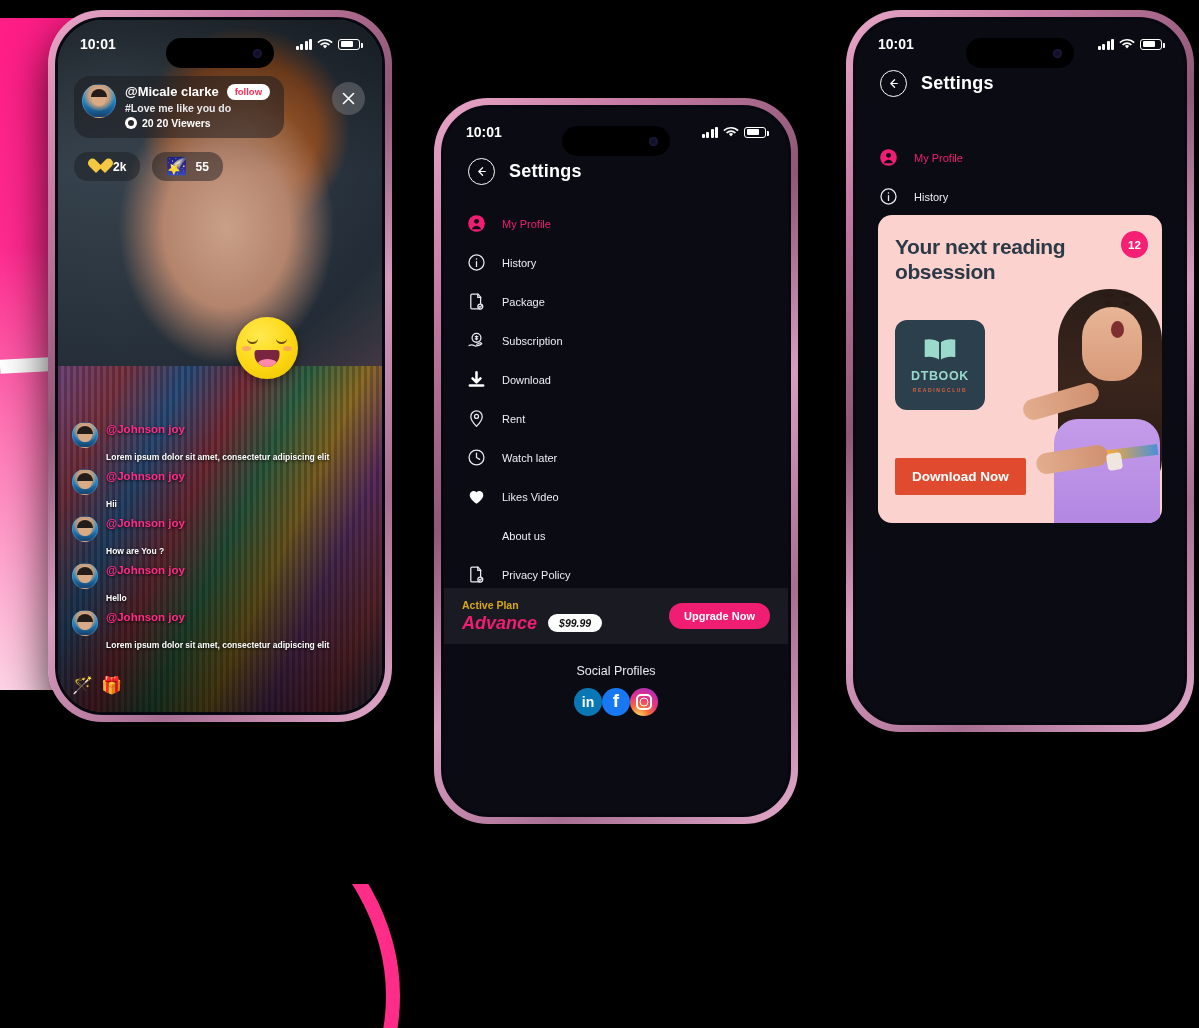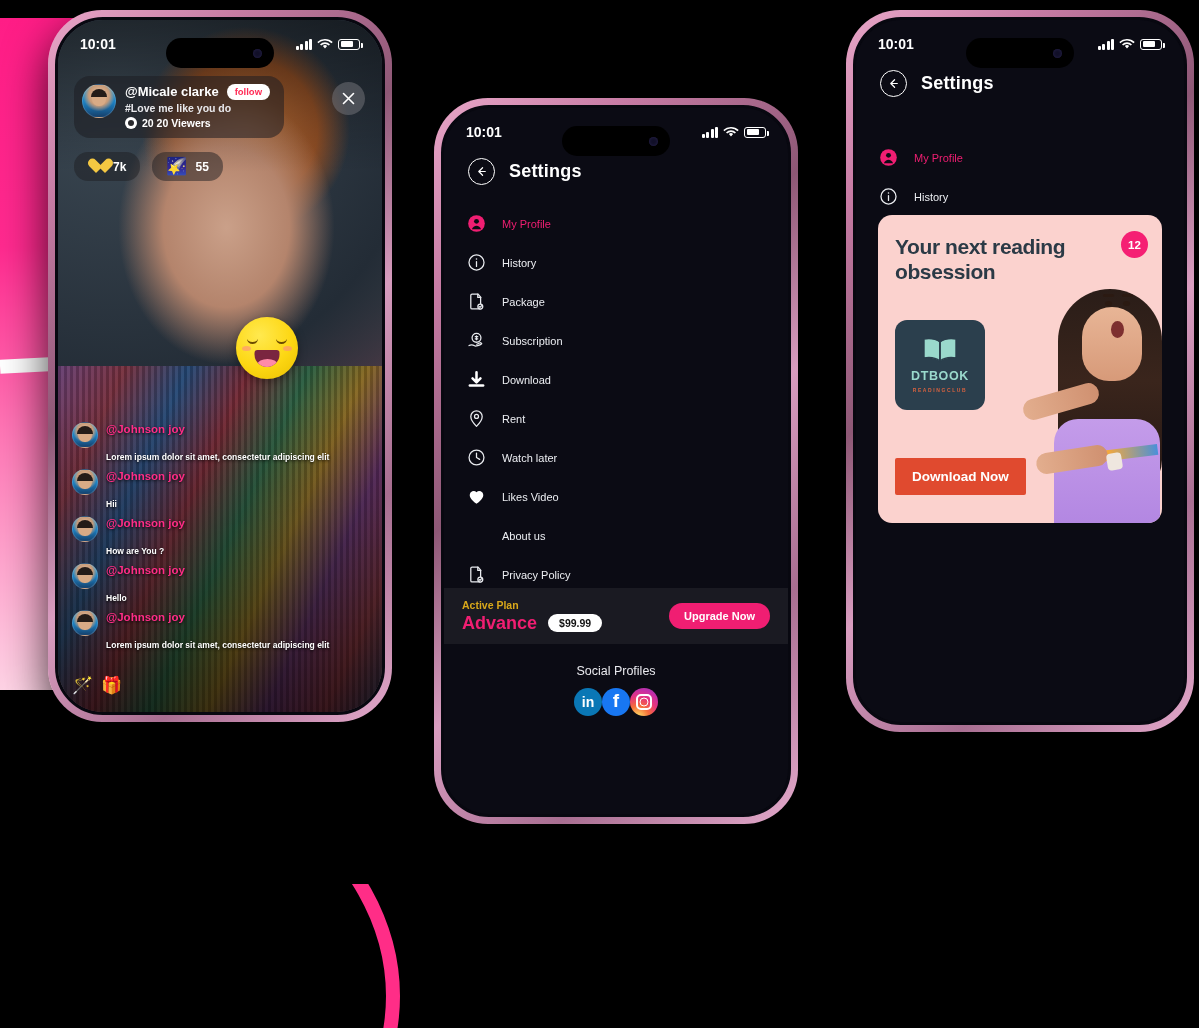--- a/index.html
+++ b/index.html
@@ -147,21 +147,21 @@
   .menu{position:absolute;left:22px;right:22px;}
   .mrow{display:flex;align-items:center;gap:16px;height:39px;}
   .mrow .ic{width:20px;height:20px;flex:none;display:flex;align-items:center;justify-content:center;}
   .mrow .ic svg{width:19px;height:19px;}
   .mrow .lbl{color:#eceef2;font-size:11px;font-weight:400;}
   .mrow.active .lbl{color:#f01e72;}
 
   .plan{position:absolute;left:0;right:0;height:56px;background:#1a1a22;
     display:flex;align-items:center;justify-content:space-between;padding:0 18px;}
   .plan .l1{color:#d9a81a;font-size:10.5px;font-weight:700;}
-  .plan .l2{display:flex;align-items:center;gap:11px;margin-top:2px;}
+  .plan .l2{display:flex;align-items:center;gap:11px;margin-top:2px;font-style:italic;}
   .plan .adv{color:#f01e72;font-size:18px;font-weight:700;}
   .plan .price{background:#fff;color:#111;font-size:10.5px;font-weight:700;
     padding:3px 11px;border-radius:11px;}
   .upg{background:#f01e72;color:#fff;font-size:11px;font-weight:700;
     padding:7px 15px;border-radius:14px;}
 
   .social{position:absolute;left:0;right:0;text-align:center;}
   .social .sttl{color:#e9e9ee;font-size:12.5px;margin-bottom:10px;}
   .social .icons{display:flex;justify-content:center;}
   .sico{width:28px;height:28px;border-radius:50%;display:flex;align-items:center;justify-content:center;}
@@ -263,21 +263,21 @@
 
         <div class="close-btn">
           <svg viewBox="0 0 24 24">
               <path d="M4 4 20 20M20 4 4 20" stroke="#fff" stroke-width="2.6" stroke-linecap="round"></path>
             </svg>
         </div>
 
         <div class="counters">
           <div class="ctr">
             <span class="heart-y"></span>
-            <span>7k</span>
+            <span>2k</span>
           </div>
           <div class="ctr">
             <span class="wand">🌠</span>
             <span>55</span>
           </div>
         </div>
 
         <div class="emoji-big">
           <span class="ey l"></span>
           <span class="ey r"></span>

